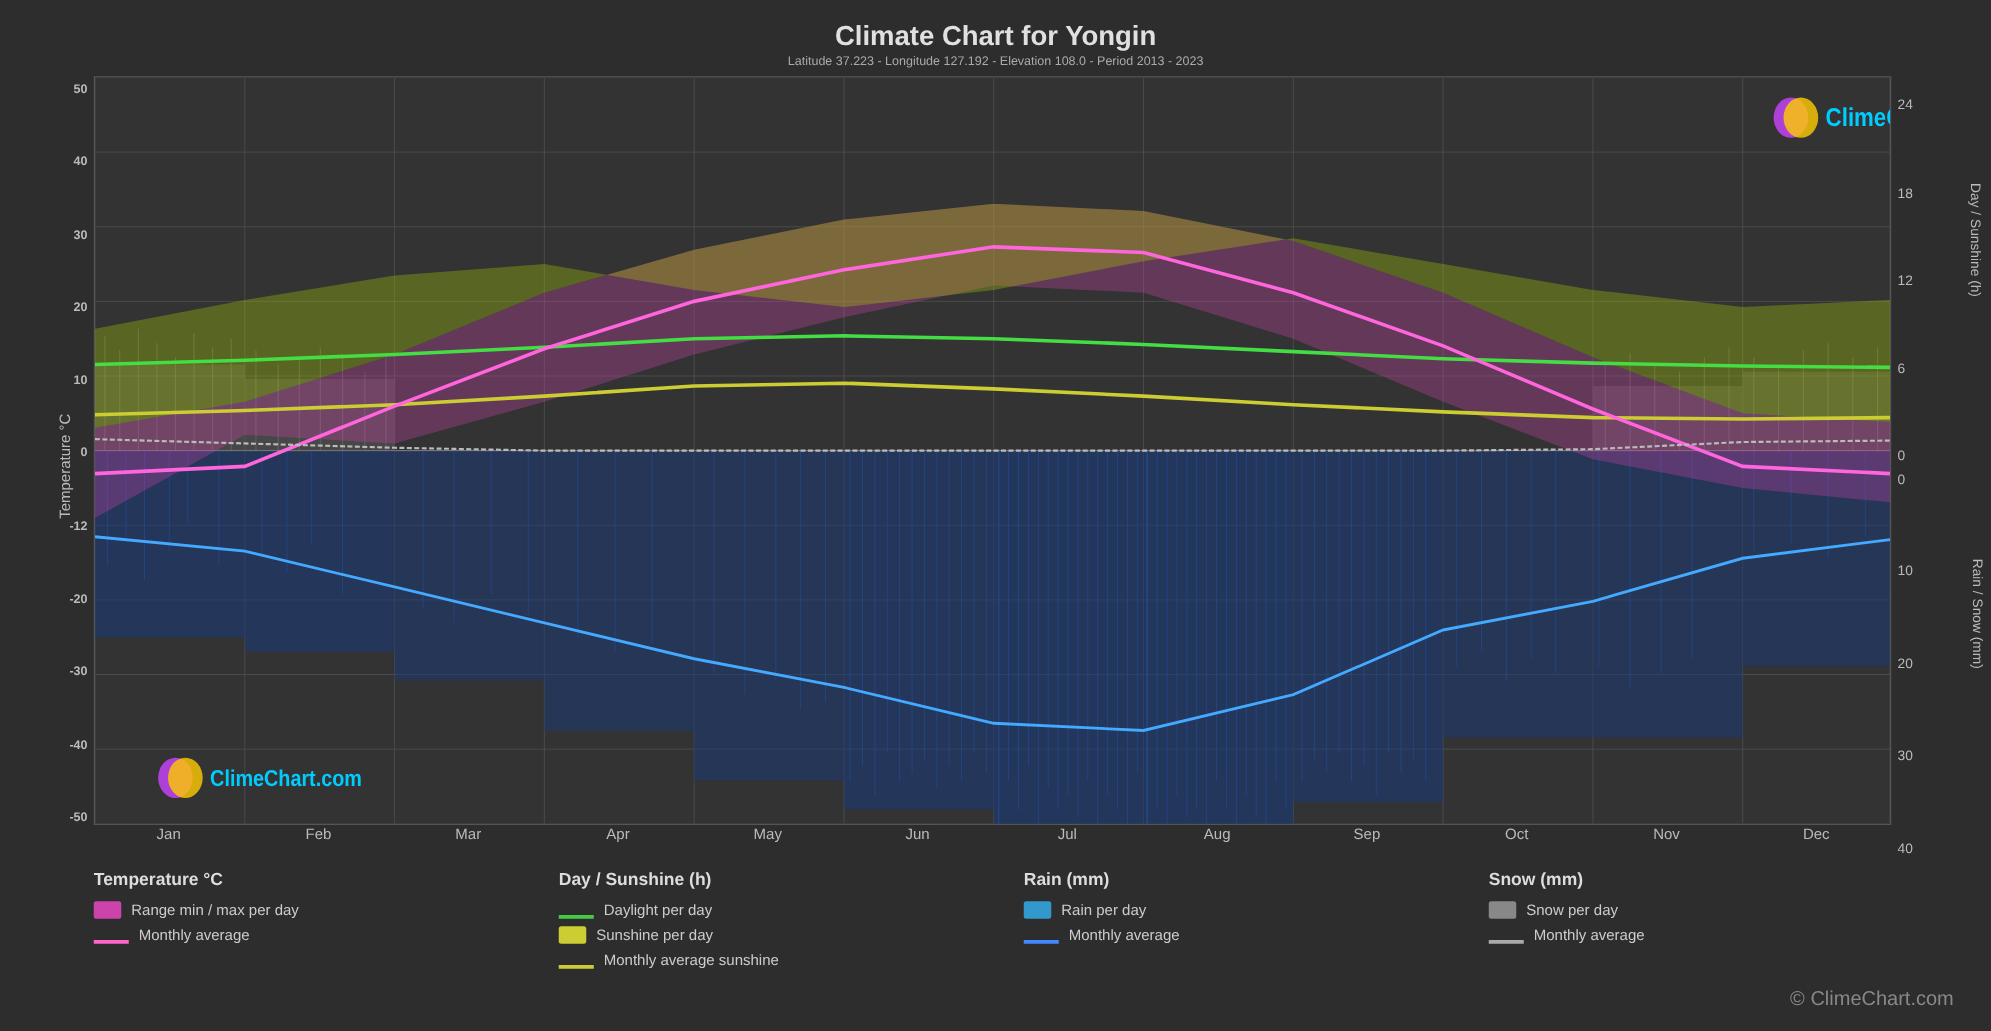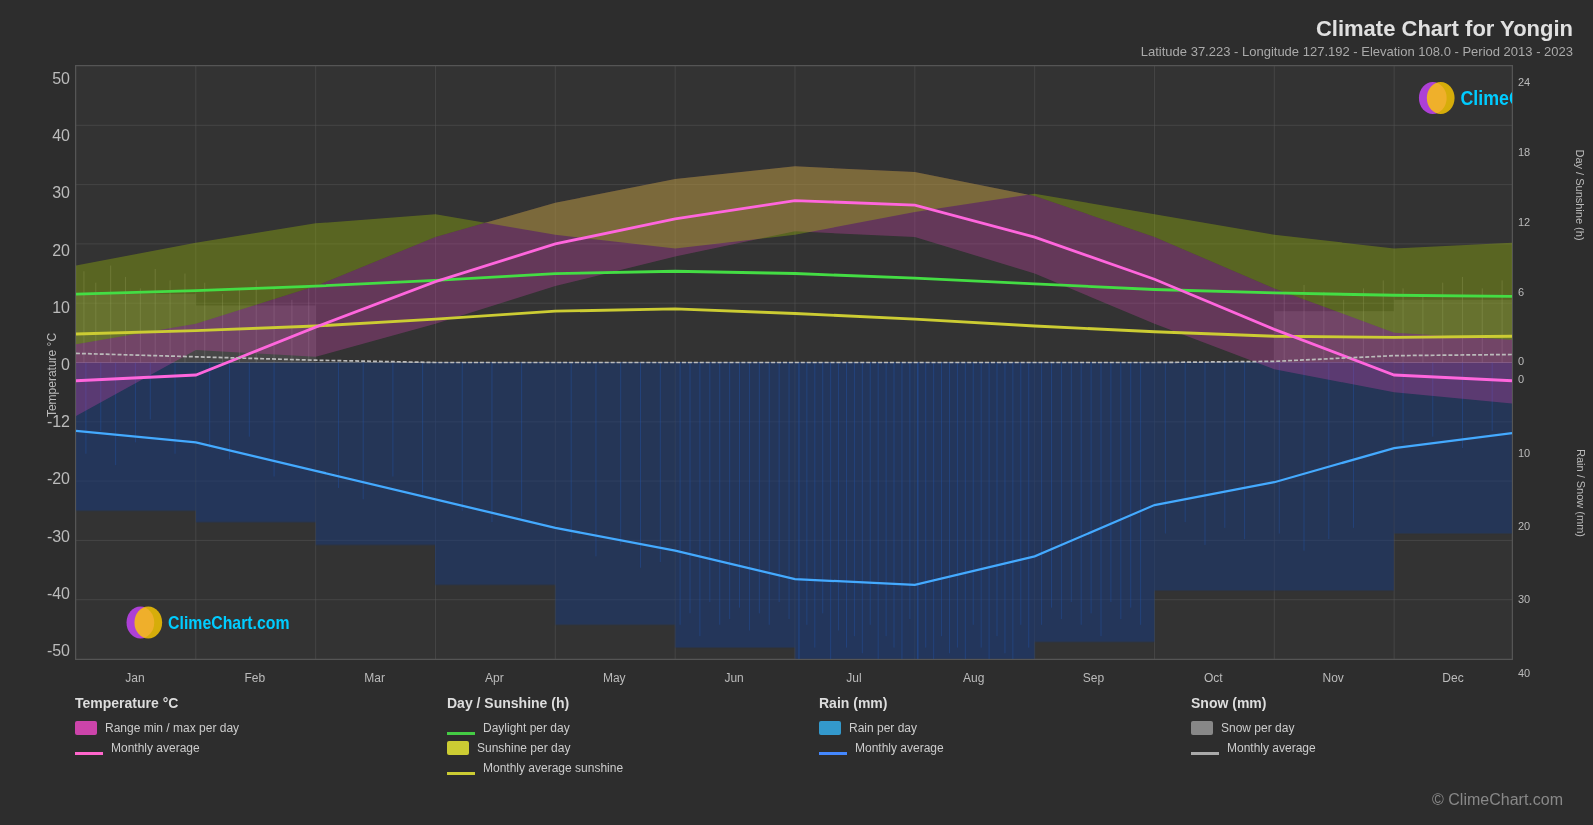--- a/index.html
+++ b/index.html
@@ -13,31 +13,31 @@
     }
     .page-wrapper {
       width: 1593px;
       height: 825px;
       background: #2d2d2d;
       display: flex;
       flex-direction: column;
       padding: 10px 20px 10px 20px;
     }
     .header {
-      text-align: right;
+      text-align: center;
       padding: 6px 0 2px 0;
     }
     .main-title {
       color: #e0e0e0;
       font-size: 22px;
       font-weight: bold;
     }
     .sub-title {
       color: #aaa;
-      font-size: 13px;
+      font-size: 10px;
       margin-top: 2px;
     }
     .chart-area {
       display: flex;
       flex: 1;
       position: relative;
       margin-top: 4px;
     }
     .y-axis-left {
       width: 55px;
@@ -53,52 +53,53 @@
     .y-axis-left .axis-label-vert {
       position: absolute;
       left: -10px;
       top: 50%;
       transform: translateY(-50%) rotate(-90deg);
       white-space: nowrap;
       font-size: 12px;
       color: #bbb;
     }
     .y-tick {
-      font-size: 16px;
+      font-size: 10px;
       color: #bbb;
+      font-weight: bold;
     }
     .chart-inner {
       flex: 1;
       position: relative;
       display: flex;
       flex-direction: column;
     }
     .chart-canvas {
       flex: 1;
       position: relative;
       overflow: hidden;
       border: 1px solid #555;
     }
     .x-axis {
       height: 25px;
       display: flex;
       justify-content: space-around;
-      align-items: flex-end;
+      align-items: flex-start;
     }
     .x-tick {
       font-size: 12px;
       color: #bbb;
       flex: 1;
       text-align: center;
     }
     .y-axis-right {
       width: 60px;
       display: flex;
       flex-direction: column;
-      justify-content: center;
+      justify-content: flex-end;
       align-items: flex-start;
       padding-left: 5px;
       position: relative;
     }
     .y-tick-right {
       font-size: 11px;
       color: #bbb;
     }
 
     

